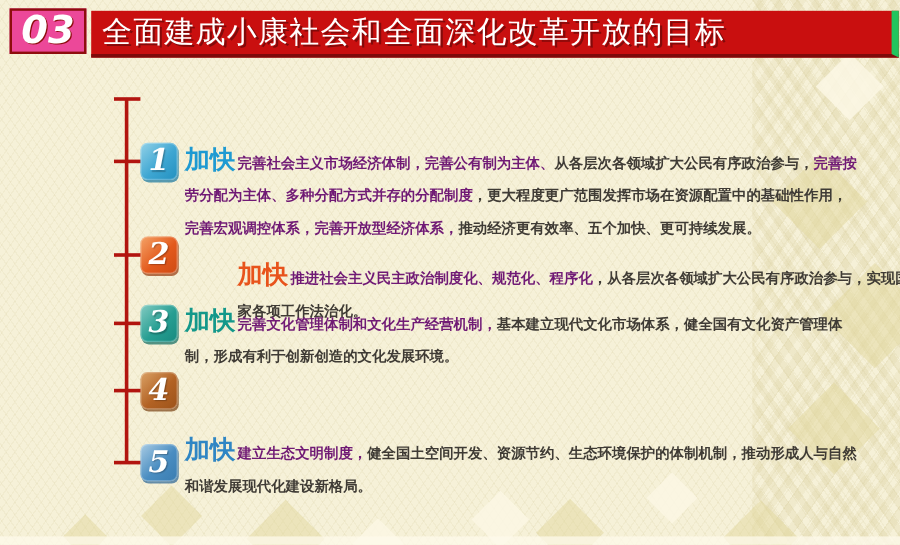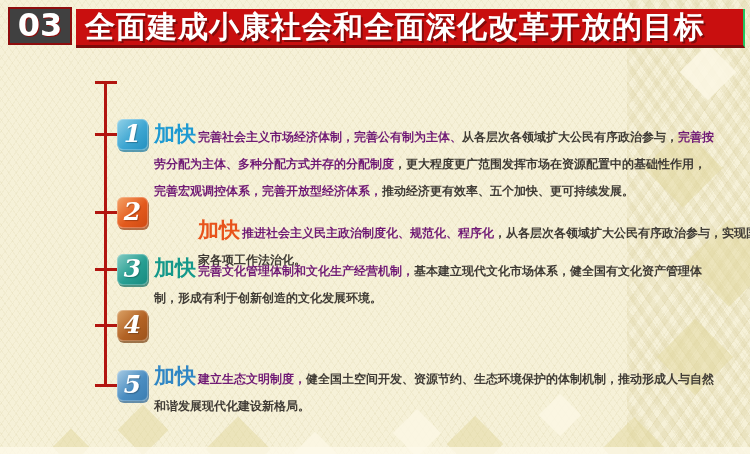--- a/index.html
+++ b/index.html
@@ -22,29 +22,29 @@
       repeating-linear-gradient(55deg,  rgba(205,192,132,.18) 0 6px, transparent 6px 13px),
       repeating-linear-gradient(-55deg, rgba(205,192,132,.14) 0 6px, transparent 6px 13px);
   }
   .diamond { position:absolute; z-index:0; transform:rotate(45deg); background:rgba(226,216,158,.50); }
   .diamond.light { background:rgba(251,247,228,.85); }
   .bottom-strip { position:absolute; left:0; bottom:0; width:750px; height:7px; background:rgba(253,250,235,.75); z-index:0; }
 
   
   .num-box {
     position:absolute; left:8px; top:7px; width:64px; height:38px; z-index:2;
-    background:#404040; border:2px solid #8e0d0d; box-sizing:border-box;
+    background:#ec4899; border:2px solid #8e0d0d; box-sizing:border-box;
     color:#ffffff; font-family:"DejaVu Sans", sans-serif;
-    font-size:32px; font-weight:bold; 
+    font-size:32px; font-weight:bold; font-style:italic;
     text-align:center; line-height:33px; text-shadow:1px 1px 0 #8e0d0d;
   }
   .banner {
     position:absolute; left:76px; top:9px; width:658px; height:36px; z-index:2;
-    background:#c90f0f; border-bottom:3px solid #7e0a0a; border-right:2px solid #22c55e;
-    color:#ffffff; font-size:30px; font-weight:bold; line-height:36px;
+    background:#c90f0f; border-bottom:3px solid #7e0a0a; border-right:6px solid #22c55e;
+    color:#ffffff; font-size:25px; font-weight:normal; line-height:36px;
     padding-left:9px; letter-spacing:1px;
     text-shadow:2px 2px 0 rgba(118,9,9,.85);
     white-space:nowrap;
   }
 
   
   .vline { position:absolute; left:104px; top:82px; width:3px; height:304px; background:#b2150f; z-index:1; }
   .stub  { position:absolute; left:95px; width:26px; height:3px; background:#b2150f; z-index:1; }
 
   

